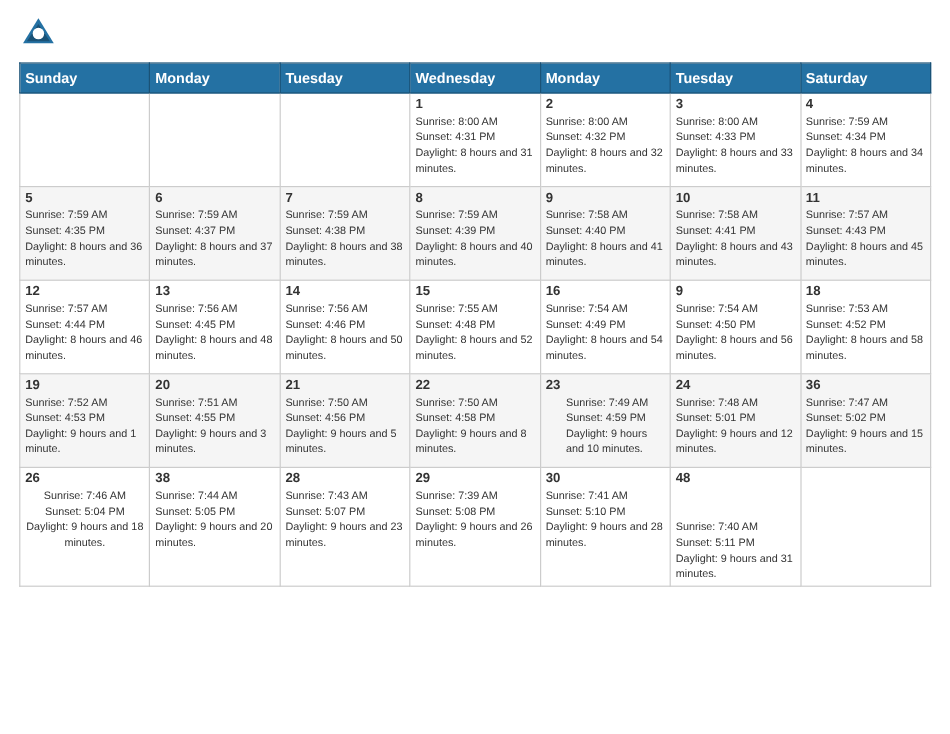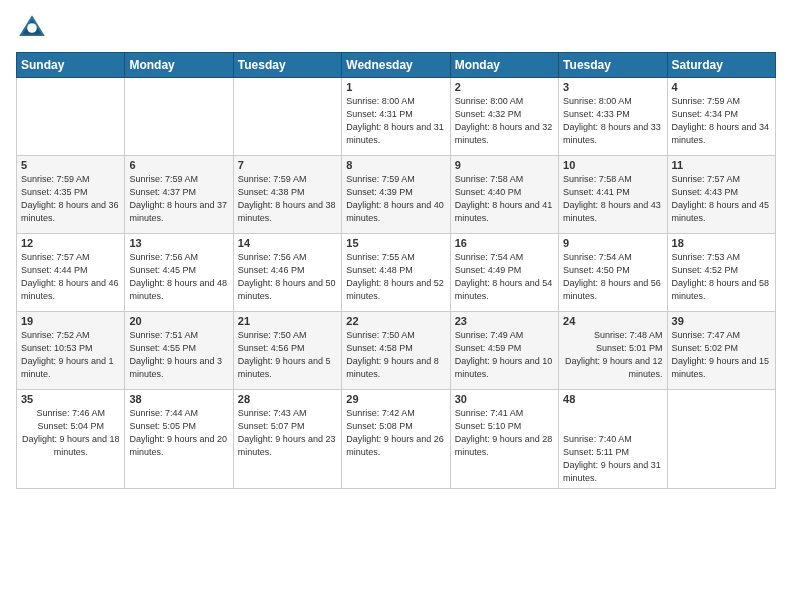--- a/index.html
+++ b/index.html
@@ -241,21 +241,21 @@
             <div class="day-num">18</div>
             <div class="day-info" style="white-space: pre-line;">Sunrise: 7:53 AM
 Sunset: 4:52 PM
 Daylight: 8 hours and 58 minutes.</div>
           </td>
         </tr>
         <tr>
           <td>
             <div class="day-num">19</div>
             <div class="day-info" style="white-space: pre-line;">Sunrise: 7:52 AM
-Sunset: 10:53 PM
+Sunset: 4:53 PM
 Daylight: 9 hours and 1 minute.</div>
           </td>
           <td>
             <div class="day-num">20</div>
             <div class="day-info" style="white-space: pre-line;">Sunrise: 7:51 AM
 Sunset: 4:55 PM
 Daylight: 9 hours and 3 minutes.</div>
           </td>
           <td>
             <div class="day-num">21</div>
@@ -264,59 +264,59 @@
 Daylight: 9 hours and 5 minutes.</div>
           </td>
           <td>
             <div class="day-num">22</div>
             <div class="day-info" style="white-space: pre-line;">Sunrise: 7:50 AM
 Sunset: 4:58 PM
 Daylight: 9 hours and 8 minutes.</div>
           </td>
           <td>
             <div class="day-num">23</div>
-            <div class="day-info" style="white-space: pre-line;">Sunrise: 7:49 AM
+            <div class="day-info" style="white-space: pre-line; margin-left: 17px;">Sunrise: 7:49 AM
 Sunset: 4:59 PM
 Daylight: 9 hours and 10 minutes.</div>
           </td>
           <td>
             <div class="day-num">24</div>
-            <div class="day-info" style="white-space: pre-line; text-align: right;">Sunrise: 7:48 AM
+            <div class="day-info" style="white-space: pre-line;">Sunrise: 7:48 AM
 Sunset: 5:01 PM
 Daylight: 9 hours and 12 minutes.</div>
           </td>
           <td>
-            <div class="day-num">39</div>
+            <div class="day-num">36</div>
             <div class="day-info" style="white-space: pre-line;">Sunrise: 7:47 AM
 Sunset: 5:02 PM
 Daylight: 9 hours and 15 minutes.</div>
           </td>
         </tr>
         <tr>
           <td>
-            <div class="day-num">35</div>
+            <div class="day-num">26</div>
             <div class="day-info" style="white-space: pre-line; text-align: center;">Sunrise: 7:46 AM
 Sunset: 5:04 PM
 Daylight: 9 hours and 18 minutes.</div>
           </td>
           <td>
             <div class="day-num">38</div>
             <div class="day-info" style="white-space: pre-line;">Sunrise: 7:44 AM
 Sunset: 5:05 PM
 Daylight: 9 hours and 20 minutes.</div>
           </td>
           <td>
             <div class="day-num">28</div>
             <div class="day-info" style="white-space: pre-line;">Sunrise: 7:43 AM
 Sunset: 5:07 PM
 Daylight: 9 hours and 23 minutes.</div>
           </td>
           <td>
             <div class="day-num">29</div>
-            <div class="day-info" style="white-space: pre-line;">Sunrise: 7:42 AM
+            <div class="day-info" style="white-space: pre-line;">Sunrise: 7:39 AM
 Sunset: 5:08 PM
 Daylight: 9 hours and 26 minutes.</div>
           </td>
           <td>
             <div class="day-num">30</div>
             <div class="day-info" style="white-space: pre-line;">Sunrise: 7:41 AM
 Sunset: 5:10 PM
 Daylight: 9 hours and 28 minutes.</div>
           </td>
           <td>

